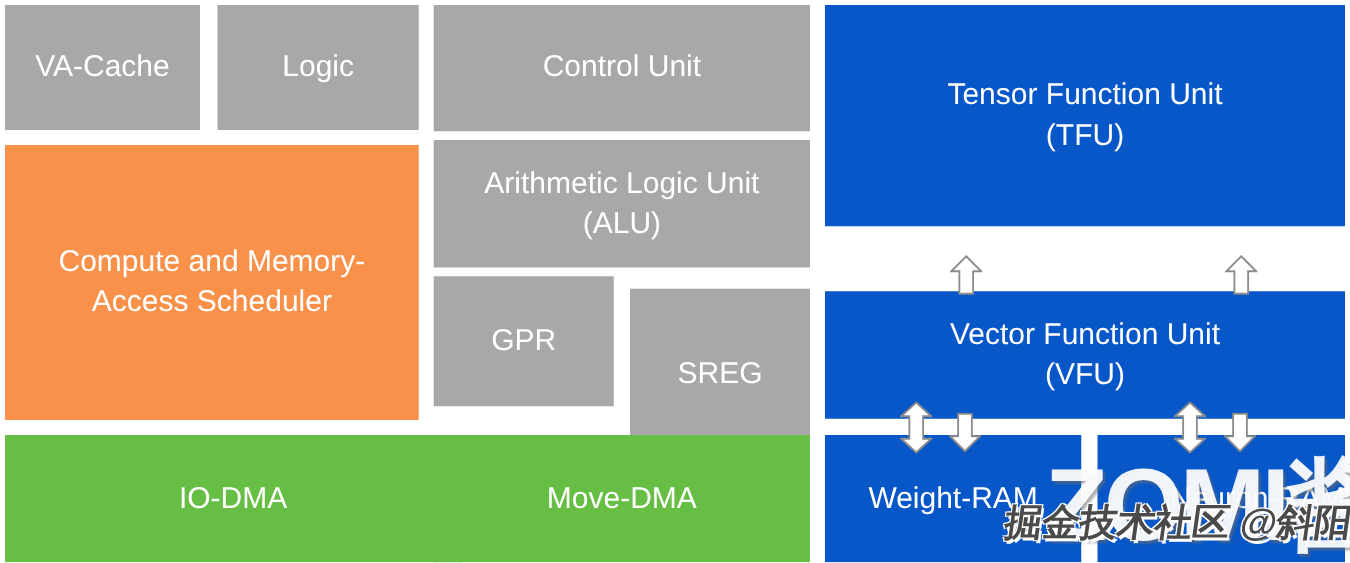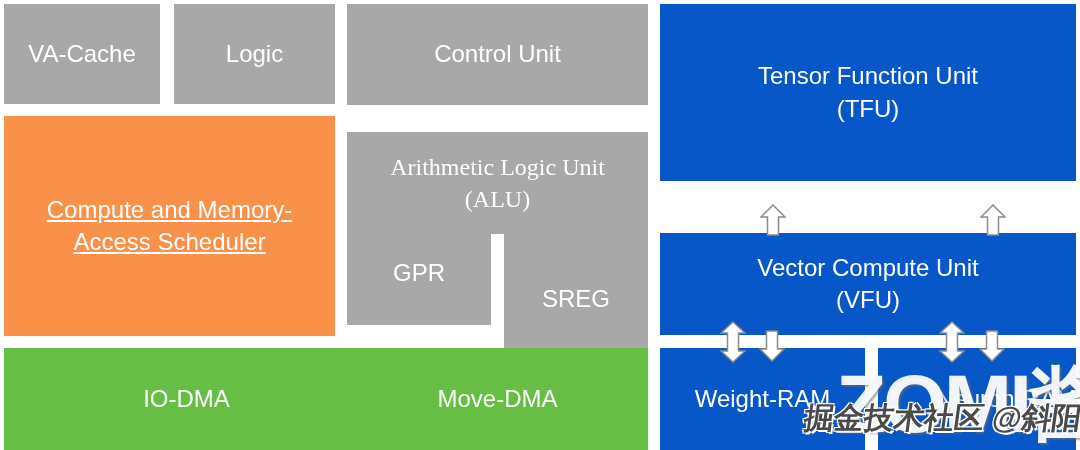--- a/index.html
+++ b/index.html
@@ -11,30 +11,30 @@
   body{font-family:"Liberation Sans","DejaVu Sans",sans-serif;}
   .canvas{
     position:relative; width:1080px; height:450px;
     background:#fff; overflow:hidden;
   }
   .block{
     position:absolute; display:flex; align-items:center; justify-content:center;
     text-align:center; color:var(--label); font-size:24px; line-height:1.35;
   }
   .gray{background:var(--gray);}
-  .orange{background:var(--orange);text-decoration:underline;}
+  .orange{background:var(--orange);}
   .blue{background:var(--blue);}
   .green{background:var(--green);}
 
   .b-va-cache   {left:4px;   top:4px;   width:156px; height:100px;}
   .b-icache     {left:174px; top:4px;   width:161px; height:100px;}
   .b-control    {left:347px; top:4px;   width:301px; height:101px;}
   .b-tfu        {left:660px; top:4px;   width:416px; height:177px;}
   .b-scheduler  {left:4px;   top:116px; width:331px; height:220px;}
-  .b-alu        {left:347px; top:132px; width:301px; height:102px;font-family:Liberation Serif, serif;}
+  .b-alu        {left:347px; top:112px; width:301px; height:102px;}
   .b-gpr        {left:347px; top:221px; width:144px; height:104px;}
   .b-sreg       {left:504px; top:231px; width:144px; height:136px;}
   .b-vfu        {left:660px; top:233px; width:416px; height:102px;}
   .b-io-dma     {left:4px;   top:348px; width:365px; height:102px;}
   .b-move-dma   {left:347px; top:348px; width:301px; height:102px;justify-content:center;}
   .b-weight-ram {left:660px; top:348px; width:205px; height:102px;}
   .b-neuron-ram {left:878px; top:348px; width:198px; height:102px;justify-content:flex-end;}
 
   .wrap-260{display:inline-block; max-width:262px;}
   .two-line span{display:block;}
@@ -102,21 +102,21 @@
   <div class="block gray b-gpr">
     <span>GPR</span>
   </div>
 
   <div class="block gray b-sreg">
     <span>SREG</span>
   </div>
 
   <div class="block blue b-vfu two-line">
     <div>
-      <span>Vector Compute Unit</span>
+      <span>Vector Function Unit</span>
       <span>(VFU)</span>
     </div>
   </div>
 
   <div class="block green b-io-dma">
     <span>IO-DMA</span>
   </div>
 
   <div class="block green b-move-dma">
     <span>Move-DMA</span>

